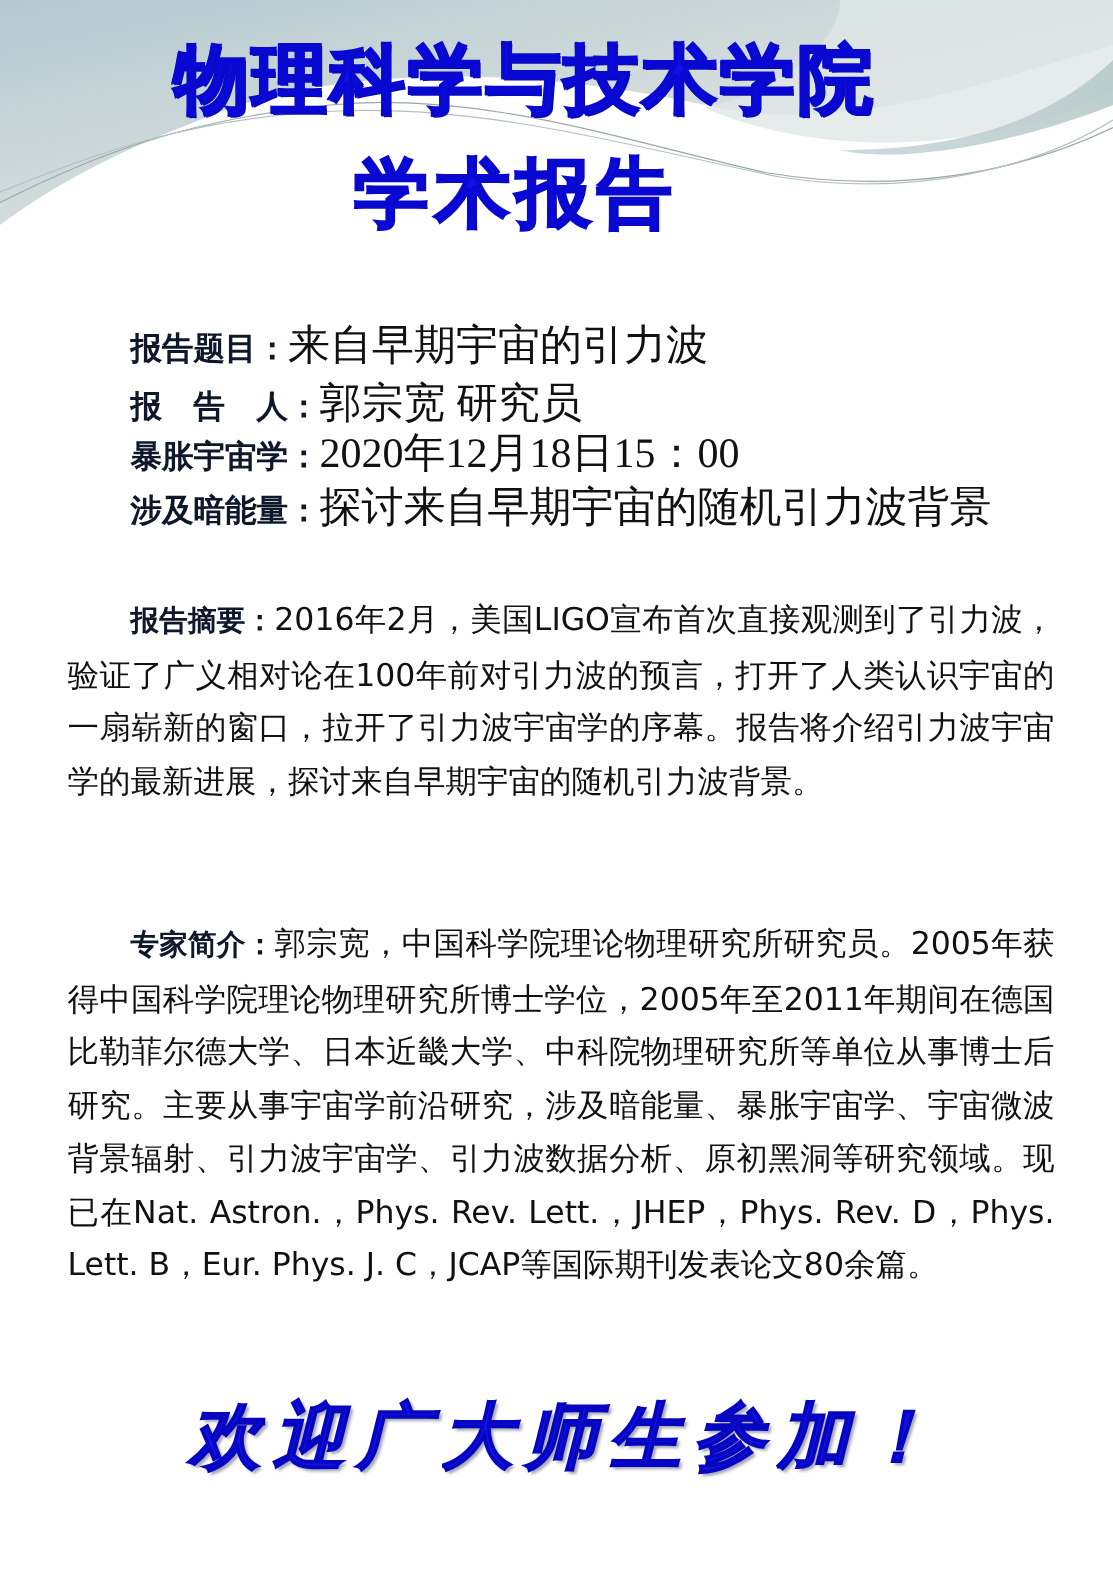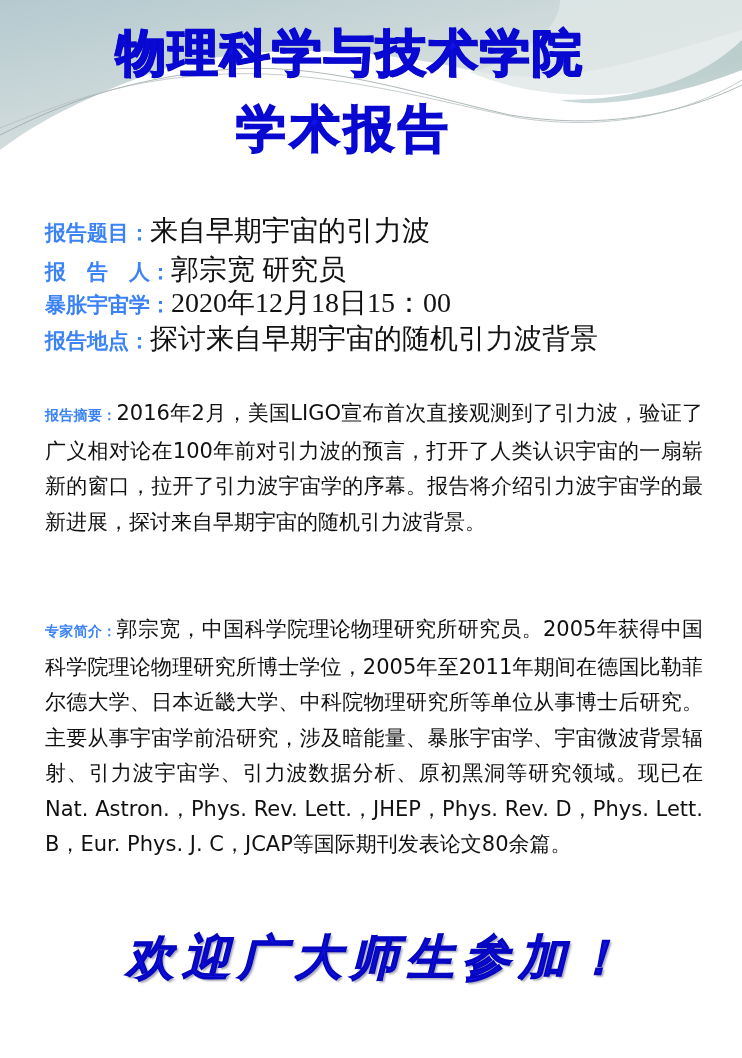--- a/index.html
+++ b/index.html
@@ -22,24 +22,24 @@
   .title-line2 {
     position: absolute; left: 236px; top: 80px; width: 300px;
     font-family: "DejaVu Sans", sans-serif; font-weight: bold;
     font-size: 50px; letter-spacing: 4px; color: #1010e8; text-align: left;
     -webkit-text-stroke: 1.5px #0808d0;
     white-space: nowrap;
     margin-top: 16px;
   }
   .content { position: absolute; left: 45px; top: 0; width: 660px; z-index: 2; font-size: 22px; color: #111; }
   .info-row { position: absolute; left: 0; height: 30px; line-height: 30px; white-space: nowrap; }
-  .label { color: #3b82f6; font-family: "DejaVu Sans", sans-serif; font-weight: bold; font-size: 21px; }
+  .label { color: #0f172a; font-family: "DejaVu Sans", sans-serif; font-weight: bold; font-size: 21px; margin-left: 42px; }
   .value { font-family: Liberation Serif, serif; font-size: 28px; color: #111; }
   .para { position: absolute; left: 0; width: 658px; font-size: 21px; line-height: 35.5px; text-align: justify; font-family: "DejaVu Sans", sans-serif; color: #111; }
-  .para .label { font-size: 14px; }
+  .para .label { font-size: 19px; }
   .footer {
     position: absolute; left: 126px; top: 926px; width: 480px; z-index: 2;
     font-family: "DejaVu Sans", sans-serif; font-weight: bold; font-style: italic;
     font-size: 48px; letter-spacing: 8px; color: #1212e6; white-space: nowrap;
     text-shadow: 2px 2px 2px #a8a8b8;
     -webkit-text-stroke: 1px #0606c0;
   }
 </style>
 </head>
 <body>
@@ -78,21 +78,21 @@
   <div class="info-row" style="top:216px">
     <span class="label">报告题目：</span><span class="value">来自早期宇宙的引力波</span>
   </div>
   <div class="info-row" style="top:255px">
     <span class="label">报　告　人：</span><span class="value">郭宗宽 研究员</span>
   </div>
   <div class="info-row" style="top:288px">
     <span class="label">暴胀宇宙学：</span><span class="value">2020年12月18日15：00</span>
   </div>
   <div class="info-row" style="top:324px">
-    <span class="label">报告地点：</span><span class="value">探讨来自早期宇宙的随机引力波背景</span>
+    <span class="label">涉及暗能量：</span><span class="value">探讨来自早期宇宙的随机引力波背景</span>
   </div>
 
   <div class="para" style="top:396px">
     <span class="label">报告摘要：</span><span>2016年2月，美国LIGO宣布首次直接观测到了引力波，验证了广义相对论在100年前对引力波的预言，打开了人类认识宇宙的一扇崭新的窗口，拉开了引力波宇宙学的序幕。报告将介绍引力波宇宙学的最新进展，探讨来自早期宇宙的随机引力波背景。</span>
   </div>
 
   <div class="para" style="top:612px">
     <span class="label">专家简介：</span><span>郭宗宽，中国科学院理论物理研究所研究员。2005年获得中国科学院理论物理研究所博士学位，2005年至2011年期间在德国比勒菲尔德大学、日本近畿大学、中科院物理研究所等单位从事博士后研究。主要从事宇宙学前沿研究，涉及暗能量、暴胀宇宙学、宇宙微波背景辐射、引力波宇宙学、引力波数据分析、原初黑洞等研究领域。现已在Nat. Astron.，Phys. Rev. Lett.，JHEP，Phys. Rev. D，Phys. Lett. B，Eur. Phys. J. C，JCAP等国际期刊发表论文80余篇。</span>
   </div>
 </div>

